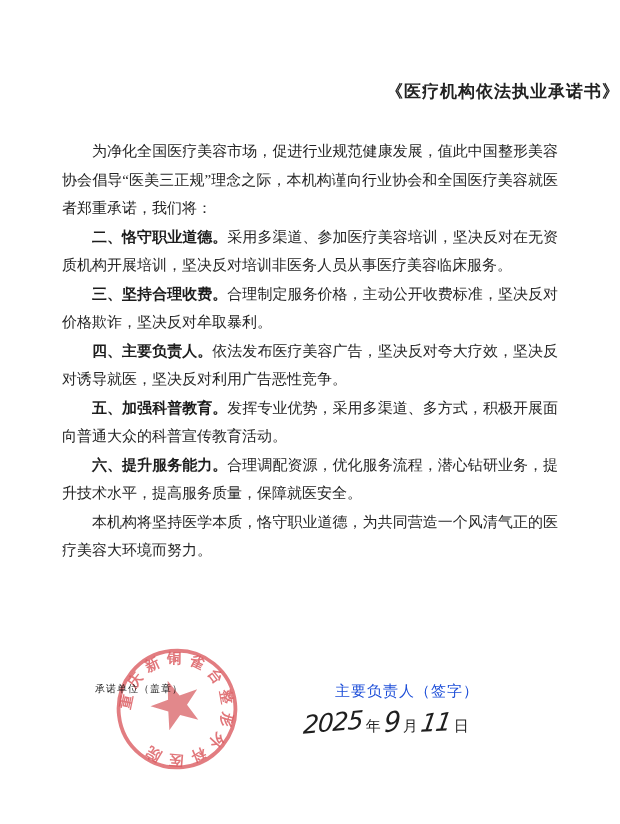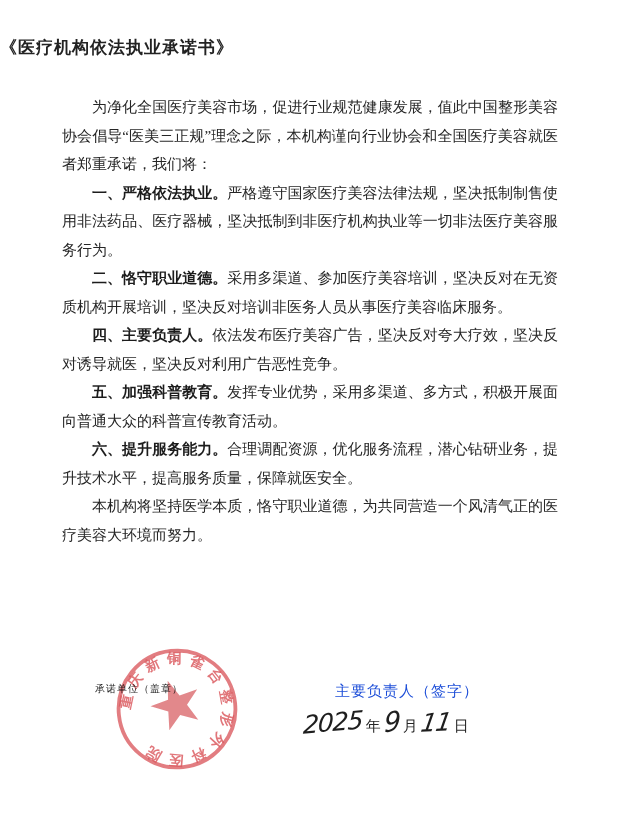--- a/index.html
+++ b/index.html
@@ -5,22 +5,22 @@
   html,body{margin:0;padding:0;background:#ffffff;}
   .page{
     position:relative;
     width:620px;height:824px;
     background:#ffffff;
     font-family:"Liberation Serif","DejaVu Serif",serif;
     color:#262626;
     overflow:hidden;
   }
   .doc-title{
-    padding-top:36px;
-    text-align:left;
+    padding-top:80px;
+    text-align:right;
     font-size:17px;
     font-weight:bold;
     letter-spacing:1px;
     color:#222;
   }
   .doc-body{
     margin:34px 62px 16px 62px;
     width:496px;
     font-size:15px;
     line-height:28.5px;
@@ -73,22 +73,22 @@
 </style>
 </head>
 <body>
 
 <div class="page">
 
   <div class="doc-title">《医疗机构依法执业承诺书》</div>
 
   <div class="doc-body">
     <p>为净化全国医疗美容市场，促进行业规范健康发展，值此中国整形美容协会倡导“医美三正规”理念之际，本机构谨向行业协会和全国医疗美容就医者郑重承诺，我们将：</p>
-    <p><b>一、严格依法执业。</b><span>严格遵守国家医疗美容法律法规，坚决抵制制售使用非法药品、医疗器械，坚决抵制到非医疗机构执业等一切非法医疗美容服务行为。</span></p>
     <p><b>二、恪守职业道德。</b><span>采用多渠道、参加医疗美容培训，坚决反对在无资质机构开展培训，坚决反对培训非医务人员从事医疗美容临床服务。</span></p>
+    <p><b>三、坚持合理收费。</b><span>合理制定服务价格，主动公开收费标准，坚决反对价格欺诈，坚决反对牟取暴利。</span></p>
     <p><b>四、主要负责人。</b><span>依法发布医疗美容广告，坚决反对夸大疗效，坚决反对诱导就医，坚决反对利用广告恶性竞争。</span></p>
     <p><b>五、加强科普教育。</b><span>发挥专业优势，采用多渠道、多方式，积极开展面向普通大众的科普宣传教育活动。</span></p>
     <p><b>六、提升服务能力。</b><span>合理调配资源，优化服务流程，潜心钻研业务，提升技术水平，提高服务质量，保障就医安全。</span></p>
     <p>本机构将坚持医学本质，恪守职业道德，为共同营造一个风清气正的医疗美容大环境而努力。</p>
   </div>
 
   <div class="signoff">
 
     <span class="unit-label">承诺单位（盖章）</span>
     <span class="person-label">主要负责人（签字）</span>

